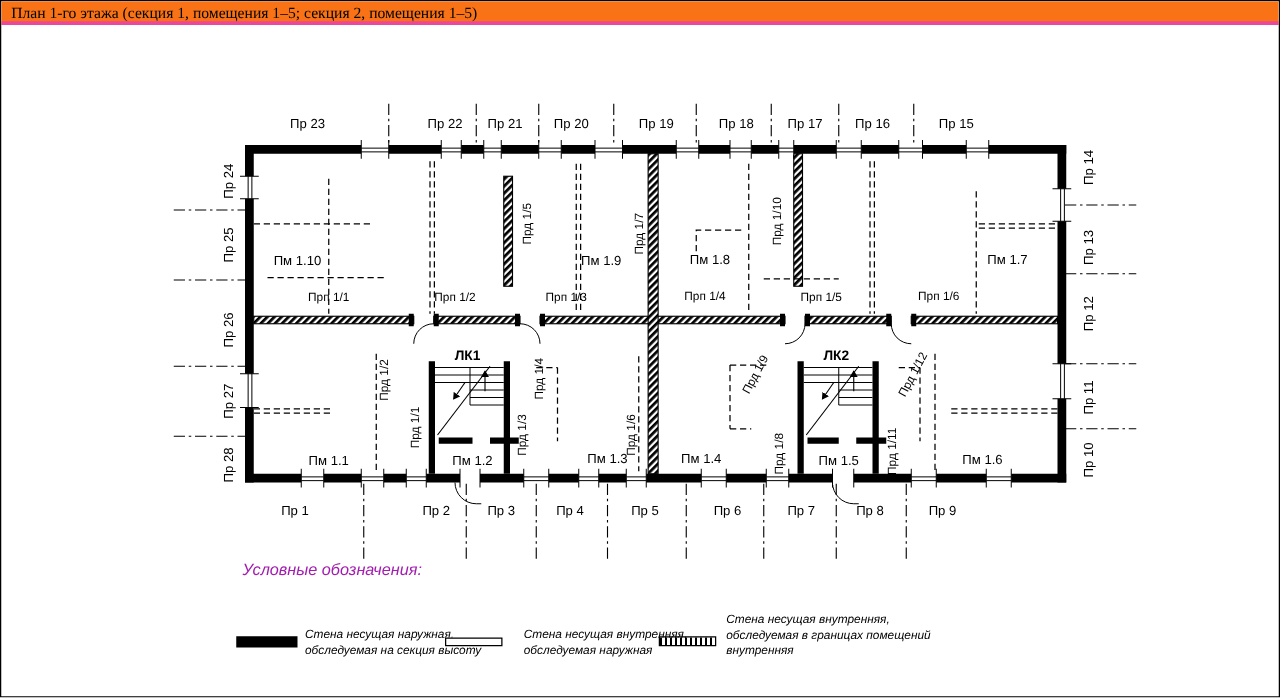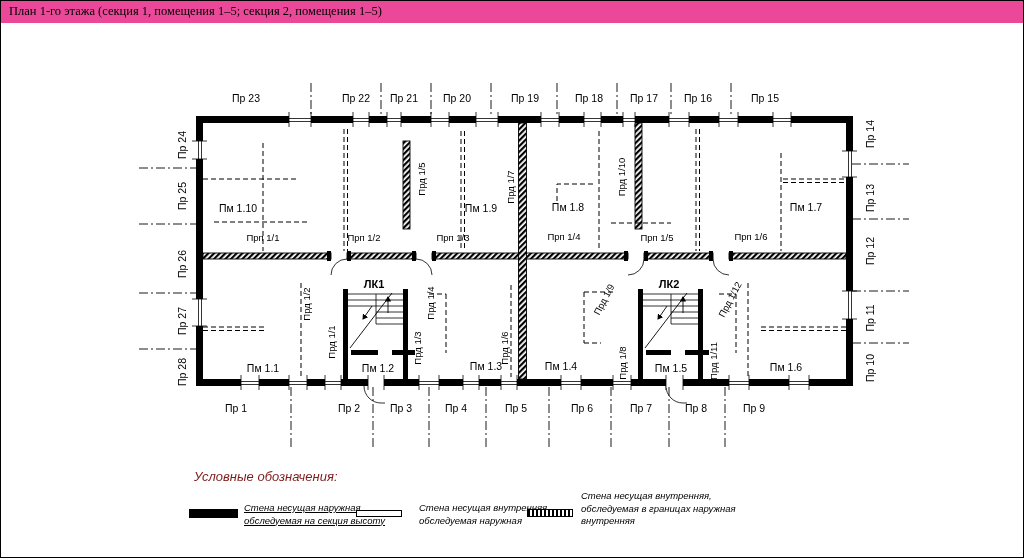--- a/index.html
+++ b/index.html
@@ -1,35 +1,35 @@
 <!DOCTYPE html>
 <html><head>
 <meta charset="utf-8">
 <style>
   html,body{margin:0;padding:0;background:#fff;}
   .page{position:relative;width:1022px;height:556px;border:1px solid #000;background:#fff;
         font-family:"Liberation Sans",sans-serif;overflow:hidden;}
-  .titlebar{position:absolute;left:0;top:0;width:100%;height:16px;border-bottom:6px solid #ec4899;
-        background:#ec4899;z-index:3;}
+  .titlebar{position:absolute;left:0;top:0;width:100%;height:16px;border-bottom:3px solid #ec4899;
+        background:#f97316;z-index:3;}
   .titlebar span{display:inline-block;padding:2px 0 0 8px;
         font:12.5px "Liberation Serif",serif;color:#000;white-space:nowrap;}
   svg.plan{position:absolute;left:0;top:0;z-index:1;}
   .t-axis{font:10.5px "Liberation Sans",sans-serif;fill:#000;}
   .t-room{font:10.5px "Liberation Sans",sans-serif;fill:#000;}
   .t-open{font:9.5px "Liberation Sans",sans-serif;fill:#000;}
   .t-stair{font:600 11px "Liberation Sans",sans-serif;fill:#000;}
   .legend{position:absolute;left:0;top:0;width:100%;height:100%;z-index:2;pointer-events:none;}
-  .legend .hdr{position:absolute;left:193px;top:468px;font:italic 13px "Liberation Sans",sans-serif;color:#7f1d1d;}
+  .legend .hdr{position:absolute;left:193px;top:447px;font:italic 13px "Liberation Sans",sans-serif;color:#a21caf;}
   .sw{position:absolute;}
   .sw-solid{left:188px;top:508px;width:49px;height:9px;background:#000;}
   .sw-outline{left:355px;top:509px;width:44px;height:5px;background:#fff;border:1px solid #000;}
   .sw-hatched{left:526px;top:508px;width:44px;height:6px;border:1px solid #000;
       background:repeating-linear-gradient(90deg,#000 0 2px,#fff 2px 4px);}
   .lt{position:absolute;font:italic 9.5px "Liberation Sans",sans-serif;color:#000;line-height:12.5px;white-space:nowrap;}
-  .lt1{left:243px;top:501px;text-decoration:underline;}
+  .lt1{left:243px;top:501px;}
   .lt2{left:418px;top:501px;}
   .lt3{left:580px;top:489px;}
 </style>
 </head>
 <body>
 
 <div class="page">
 
   <div class="titlebar">
     <span>План 1-го этажа (секция 1, помещения 1–5; секция 2, помещения 1–5)</span>
@@ -369,17 +369,17 @@
 
     <div class="sw sw-outline"></div>
     <div class="lt lt2">
       <span style="display:block">Стена несущая внутренняя,</span>
       <span style="display:block">обследуемая наружная</span>
     </div>
 
     <div class="sw sw-hatched"></div>
     <div class="lt lt3">
       <span style="display:block">Стена несущая внутренняя,</span>
-      <span style="display:block">обследуемая в границах наружная</span>
+      <span style="display:block">обследуемая в границах помещений</span>
       <span style="display:block">внутренняя</span>
     </div>
   </div>
 </div>
 
 </body></html>

